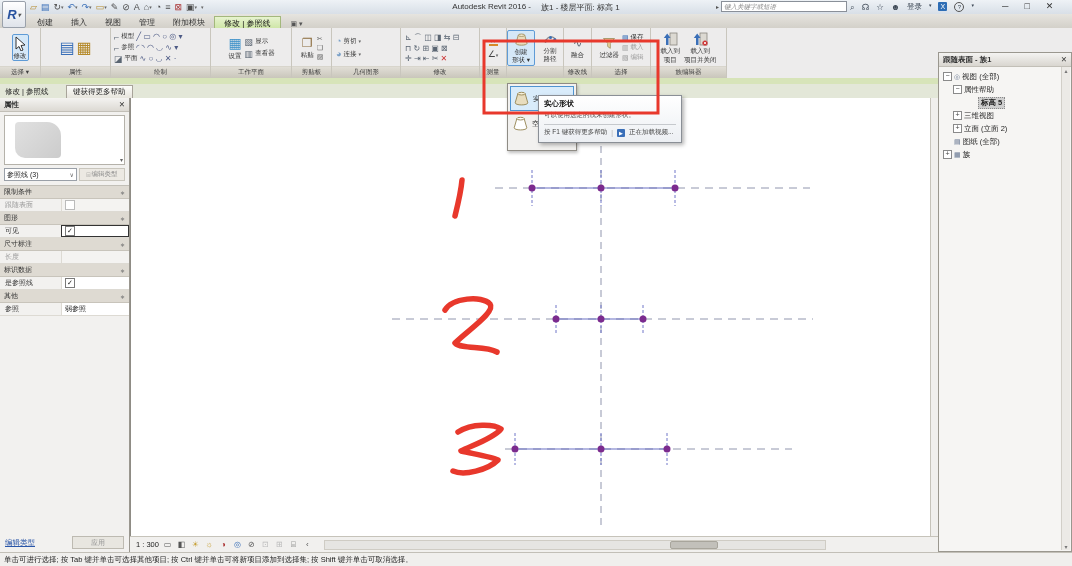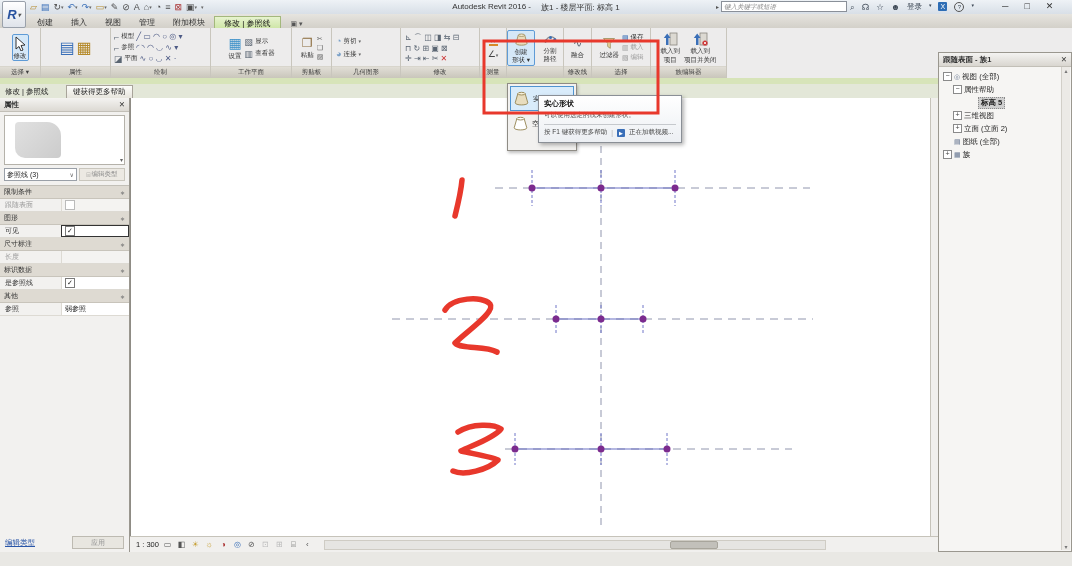--- a/index.html
+++ b/index.html
@@ -493,20 +493,23 @@
     <span class="vic">⊘</span>
     <span class="vic" style="color:#bbb">⊡</span>
     <span class="vic" style="color:#bbb">⊞</span>
     <span class="vic">⌸</span>
     <span class="vic">‹</span>
     <div id="hscroll">
         <div id="hthumb"></div>
       </div>
   </div>
 
+  <div id="statusbar" class="abs">
+    <span>单击可进行选择; 按 Tab 键并单击可选择其他项目; 按 Ctrl 键并单击可将新项目添加到选择集; 按 Shift 键并单击可取消选择。</span>
+  </div>
 
   <div id="browser" class="abs">
     <div id="browserHead">
       <span>跟随表面 - 族1</span>
       <span style="font-weight:normal">✕</span>
     </div>
     <div id="btree">
       <div class="trow">
           <span class="texp">−</span>
           <span class="ticon">◎</span>

